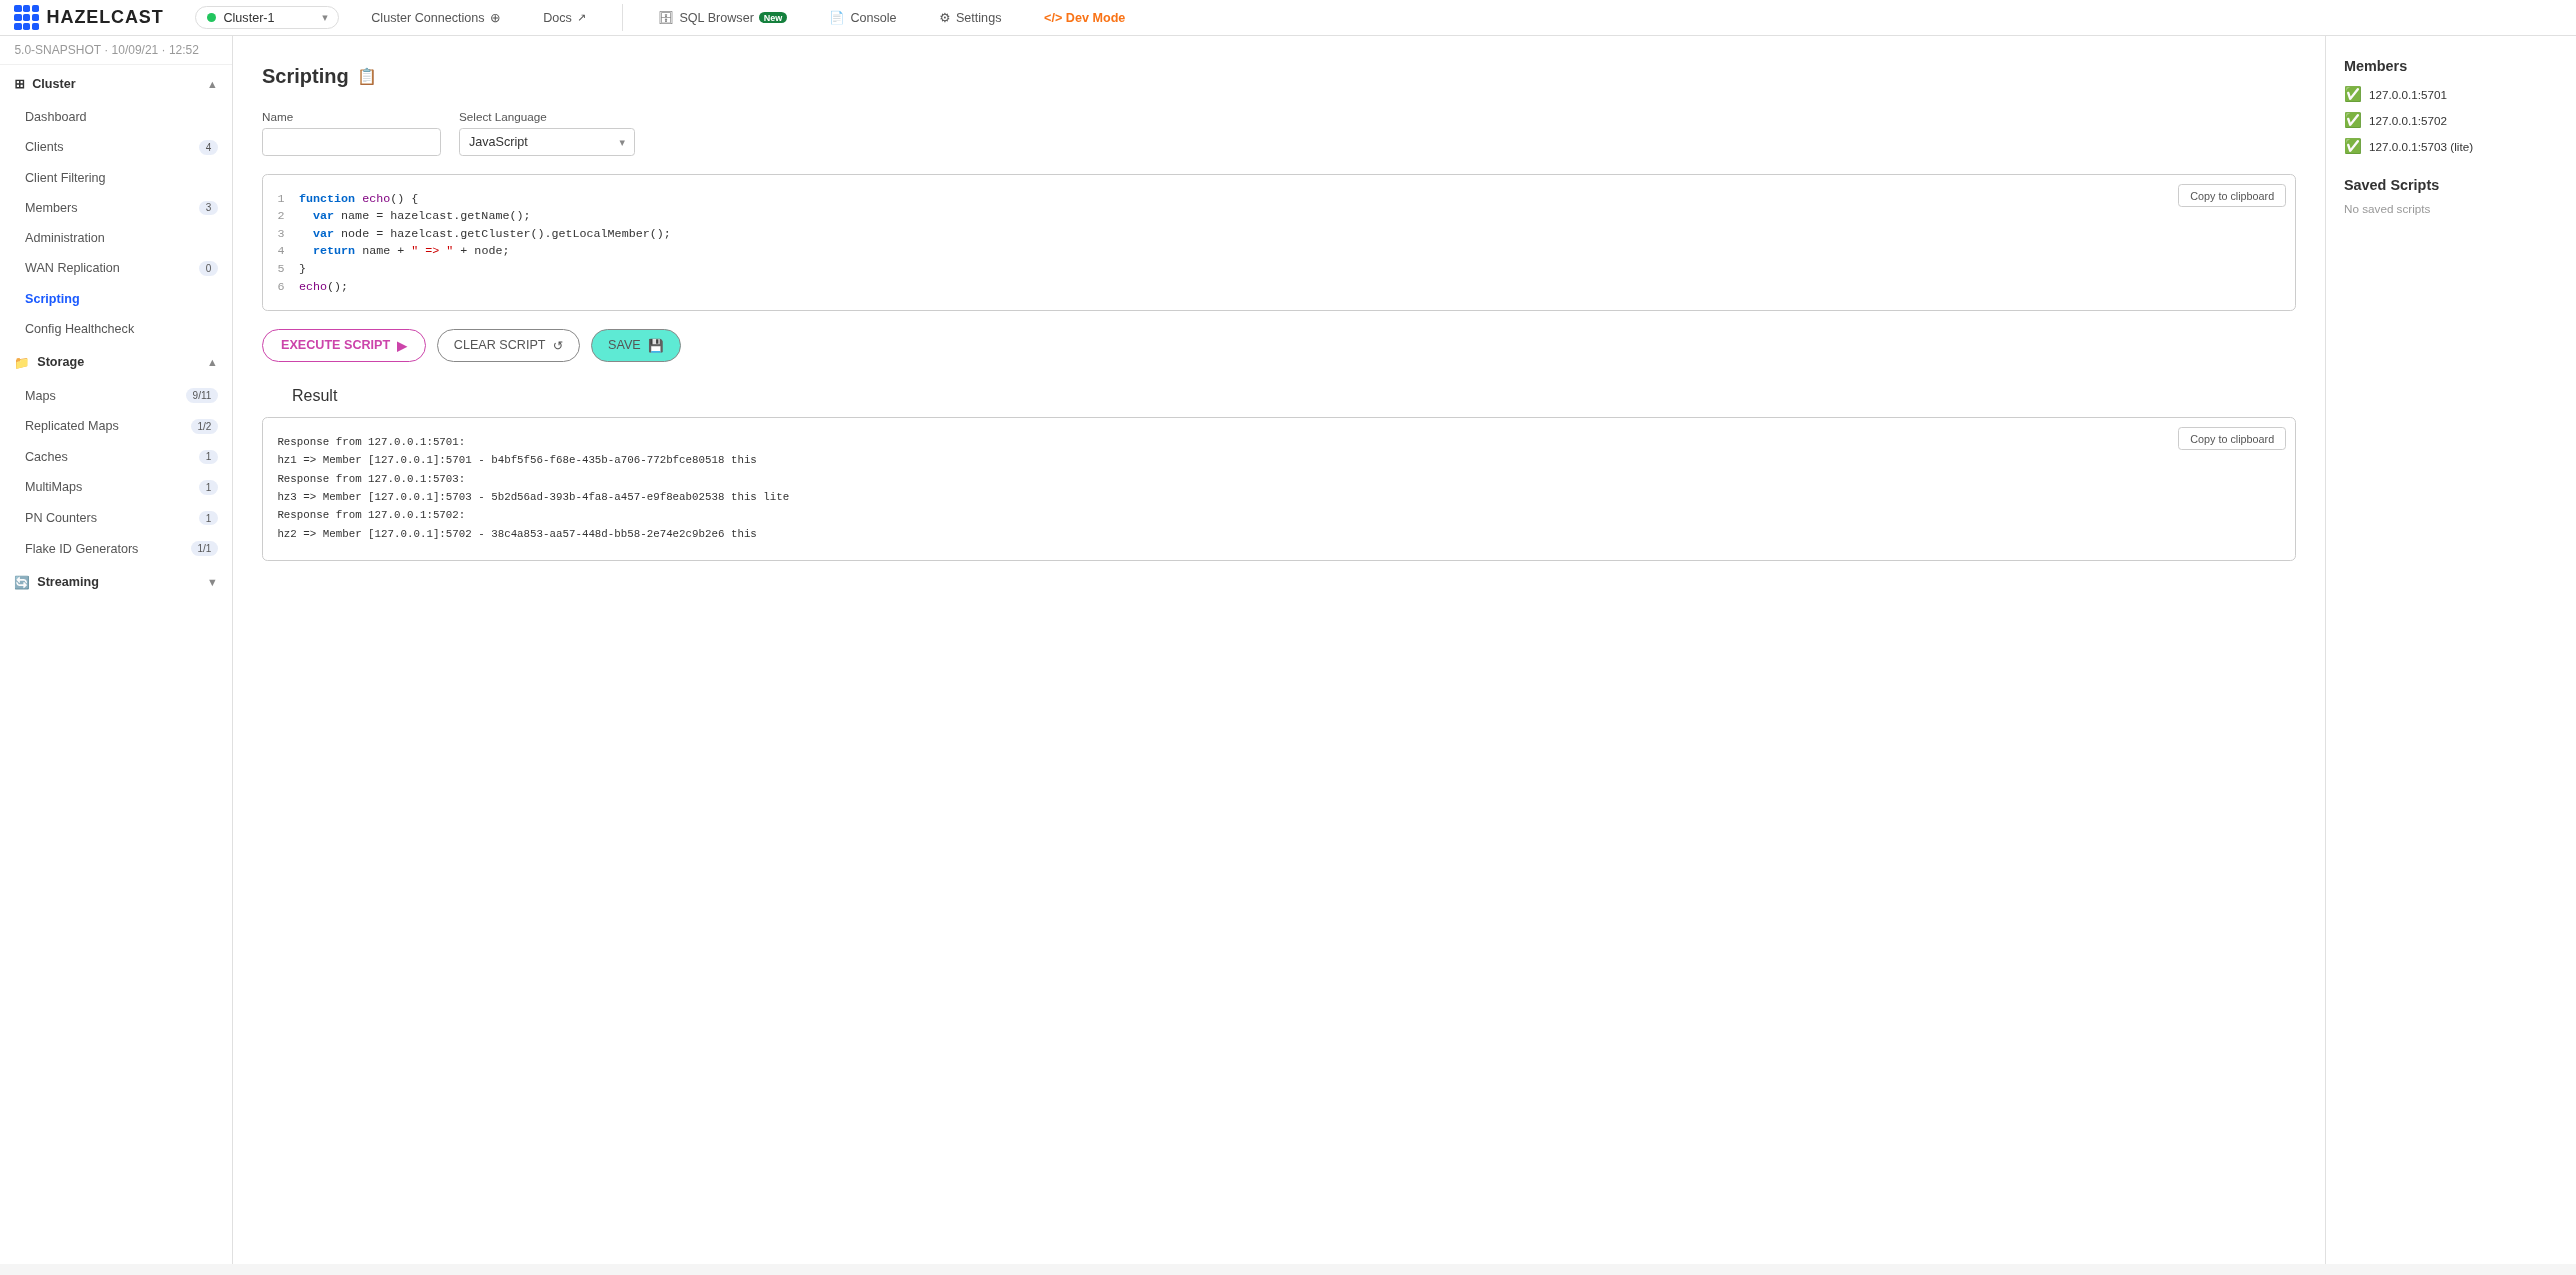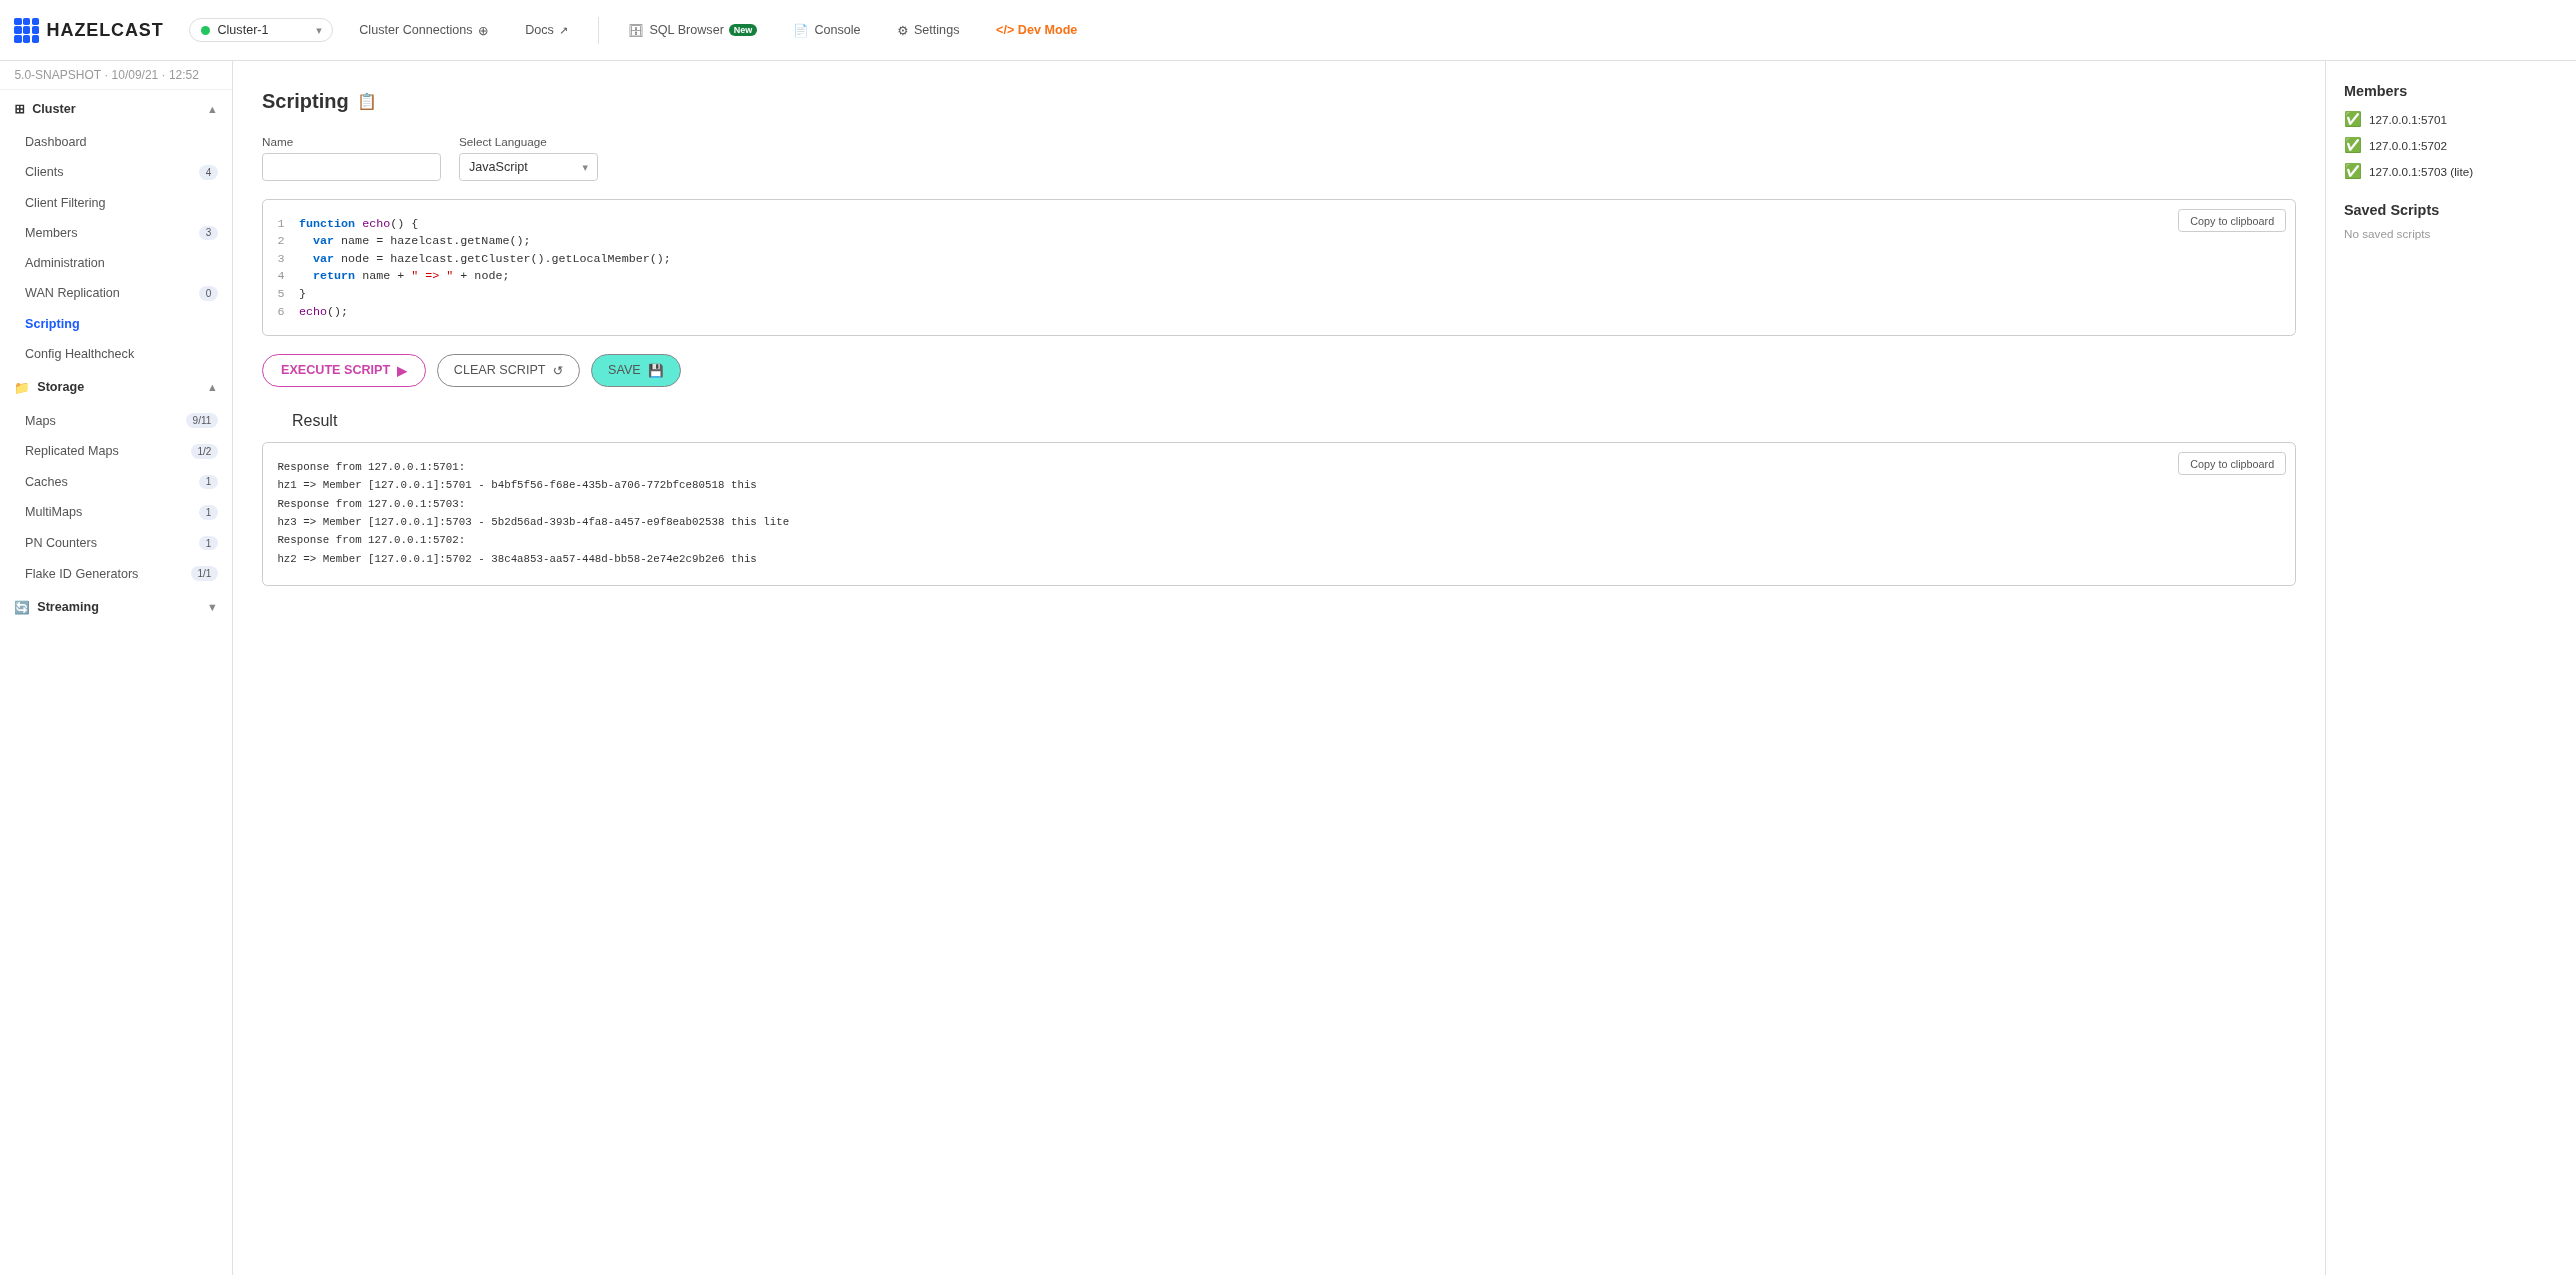--- a/index.html
+++ b/index.html
@@ -1,22 +1,22 @@
 <!DOCTYPE html>
 <html style="font-size:14.4px"><head>
   <meta charset="utf-8">
   <style>
     * { box-sizing: border-box; margin: 0; padding: 0; }
     body { font-family: -apple-system, BlinkMacSystemFont, 'Segoe UI', sans-serif; font-size: 12.6px; background: #f5f5f5; color: #333; height: 100vh; overflow: hidden; }
 
     
     .top-nav {
-      display: flex; align-items: center; height: 61px;
+      display: flex; align-items: center; height: 36px;
       background: #fff; border-bottom: 0.9px solid #e0e0e0;
-      padding: 0 14.4px; gap: 15px;
+      padding: 0 14.4px; gap: 21px;
     }
     .logo { display: flex; align-items: center; gap: 7.2px; margin-right: 10.8px; }
     .logo-grid { display: grid; grid-template-columns: repeat(3,1fr); gap: 1.8px; width: 25px; height: 25px; }
     .logo-cell { background: #1a5aff; border-radius: 1.8px; }
     .logo-text { font-size: 18px; font-weight: 700; letter-spacing: 0.9px; color: #222; }
     .cluster-selector {
       display: flex; align-items: center; gap: 7.2px;
       border: 0.9px solid #ddd; border-radius: 18px; padding: 3.6px 10.8px;
       background: #fff; cursor: pointer; min-width: 144px;
     }
@@ -71,21 +71,21 @@
 
     .form-row { display: flex; gap: 18px; margin-bottom: 18px; align-items: flex-end; }
     .form-group { display: flex; flex-direction: column; gap: 5.4px; }
     .form-label { font-size: 11.7px; color: #555; font-weight: 500; }
     .form-input {
       border: 0.9px solid #ccc; border-radius: 3.6px; padding: 6.3px 9px;
       font-size: 12.6px; outline: none; width: 179px;
     }
     .form-select {
       border: 0.9px solid #ccc; border-radius: 3.6px; padding: 6.3px 9px;
-      font-size: 12.6px; outline: none; width: 139px; background: #fff;
+      font-size: 12.6px; outline: none; width: 176px; background: #fff;
       cursor: pointer; display: flex; align-items: center; justify-content: space-between;
     }
 
     
     .code-editor {
       border: 0.9px solid #ccc; border-radius: 5.4px; margin-bottom: 18px;
       font-family: 'Courier New', monospace; font-size: 11.7px;
       background: #fff; position: relative;
     }
     .code-editor-header {

